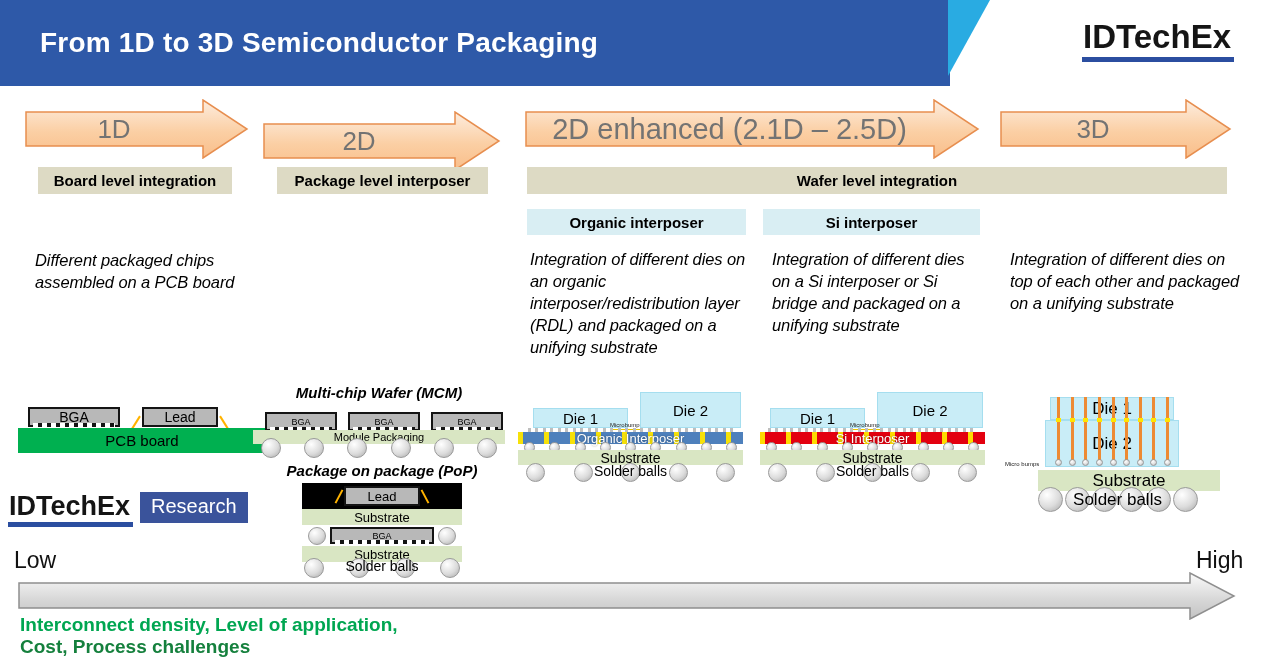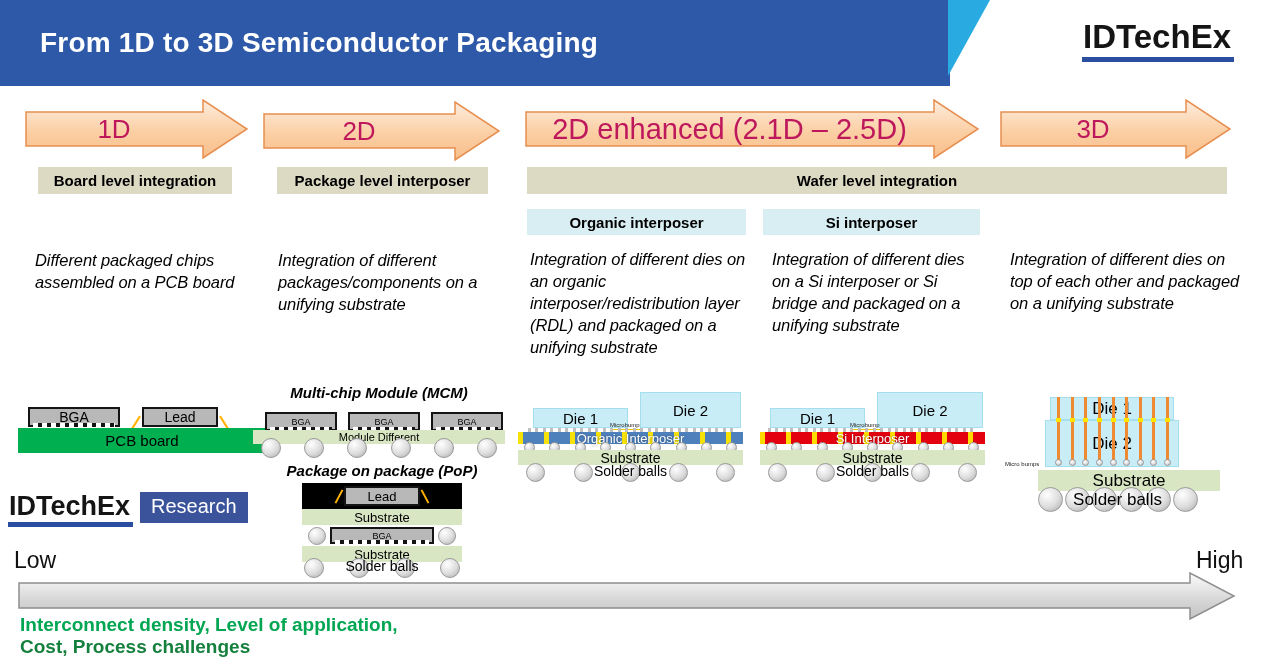--- a/index.html
+++ b/index.html
@@ -12,21 +12,21 @@
   .hdr-cyan{left:948px;top:0;width:42px;height:76px;background:#29ABE2;
             clip-path:polygon(0 0,100% 0,0 100%);}
   .hdr-title{left:40px;top:27px;font-size:28px;font-weight:bold;color:#fff;letter-spacing:.2px;}
   .brand-logo{font-weight:bold;color:#151515;border-bottom:5px solid #2B4EA0;line-height:1.05;padding:0 3px 2px 1px;}
   .hdr-logo{right:46px;top:20px;font-size:33px;}
 
   
   .stage{height:60px;}
   .stage svg{position:absolute;left:0;top:0;}
   .stage-label{position:absolute;top:14px;height:32px;display:flex;align-items:center;justify-content:center;
-               font-size:26px;color:#be185d;width:100%;}
+               font-size:26px;color:#737373;width:100%;}
 
   
   .lvl{background:#DDDAC4;display:flex;align-items:center;justify-content:center;
        font-size:15px;font-weight:bold;height:27px;}
   .tab{background:#D9EEF3;display:flex;align-items:center;justify-content:center;
        font-size:15px;font-weight:bold;height:26px;}
 
   .desc{font-size:16.5px;font-style:italic;line-height:1.33;letter-spacing:-.1px;}
 
   
@@ -82,21 +82,21 @@
   <div class="abs hdr-cyan"></div>
   <div class="abs hdr-title">From 1D to 3D Semiconductor Packaging</div>
   <div class="abs hdr-logo brand-logo">IDTechEx</div>
 
   <div class="abs stage" style="left:25px;top:99px;width:224px;">
     <svg width="224" height="60">
       <polygon points="1,13 178,13 178,1 222,30 178,59 178,47 1,47" fill="url(#agrad)" stroke="#E78E4F" stroke-width="1.5"></polygon>
     </svg>
     <div class="stage-label" style="width:178px;">1D</div>
   </div>
-  <div class="abs stage" style="left:263px;top:101px;width:238px;text-decoration:underline;">
+  <div class="abs stage" style="left:263px;top:111px;width:238px;text-decoration:underline;">
     <svg width="238" height="60">
       <polygon points="1,13 192,13 192,1 236,30 192,59 192,47 1,47" fill="url(#agrad)" stroke="#E78E4F" stroke-width="1.5"></polygon>
     </svg>
     <div class="stage-label" style="width:192px;">2D</div>
   </div>
   <div class="abs stage" style="left:525px;top:99px;width:455px;">
     <svg width="455" height="60">
       <polygon points="1,13 409,13 409,1 453,30 409,59 409,47 1,47" fill="url(#agrad)" stroke="#E78E4F" stroke-width="1.5"></polygon>
     </svg>
     <div class="stage-label" style="width:409px;font-size:29px;">2D enhanced (2.1D – 2.5D)</div>
@@ -109,56 +109,55 @@
   </div>
 
   <div class="abs lvl" style="left:38px;top:167px;width:194px;">Board level integration</div>
   <div class="abs lvl" style="left:277px;top:167px;width:211px;">Package level interposer</div>
   <div class="abs lvl" style="left:527px;top:167px;width:700px;">Wafer level integration</div>
 
   <div class="abs tab" style="left:527px;top:209px;width:219px;">Organic interposer</div>
   <div class="abs tab" style="left:763px;top:209px;width:217px;">Si interposer</div>
 
   <div class="abs desc" style="left:35px;top:250px;width:214px;">Different packaged chips assembled on a PCB board</div>
-  <div class="abs desc" style="left:278px;top:250px;width:214px;">Integration of different packages/components on a unifying substrate</div>
   <div class="abs desc" style="left:530px;top:249px;width:220px;">Integration of different dies on an organic interposer/redistribution layer (RDL) and packaged on a  unifying substrate</div>
   <div class="abs desc" style="left:1010px;top:249px;width:230px;">Integration of different dies on top of each other and packaged on a unifying substrate</div>
   <div class="abs desc" style="left:772px;top:249px;width:214px;">Integration of different dies on a Si interposer or Si bridge and packaged on a  unifying substrate</div>
 
   <div class="abs" style="left:18px;top:398px;width:222px;height:60px;">
     <div class="abs graybox" style="left:10px;top:9px;width:92px;height:20px;font-size:14px;">
       <span>BGA</span>
       <div class="pads"></div>
     </div>
     <div class="abs graybox" style="left:124px;top:9px;width:76px;height:20px;font-size:14px;">
       <span>Lead</span>
     </div>
     <div class="wire" style="left:117px;top:17px;transform:rotate(32deg);"></div>
     <div class="wire" style="left:205px;top:17px;transform:rotate(-32deg);"></div>
     <div class="abs ctext" style="left:0;top:30px;width:248px;height:25px;background:#00B050;font-size:15px;">
       <span>PCB board</span>
     </div>
   </div>
 
   <div class="abs" style="left:253px;top:384px;width:252px;height:92px;">
-    <div class="abs diag-title" style="left:0;top:0;width:252px;">Multi-chip Module (MCM)</div>
+    <div class="abs diag-title" style="left:0;top:0;width:252px;">Multi-chip Wafer (MCM)</div>
     <div class="abs graybox" style="left:12px;top:28px;width:72px;height:19px;font-size:9px;">
       <span>BGA</span>
       <div class="pads"></div>
     </div>
     <div class="abs graybox" style="left:95px;top:28px;width:72px;height:19px;font-size:9px;">
       <span>BGA</span>
       <div class="pads"></div>
     </div>
     <div class="abs graybox" style="left:178px;top:28px;width:72px;height:19px;font-size:9px;">
       <span>BGA</span>
       <div class="pads"></div>
     </div>
     <div class="abs substrate" style="left:0;top:46px;width:252px;height:14px;font-size:11px;">
-      <span>Module Different</span>
+      <span>Module Packaging</span>
     </div>
     <div class="abs ballrow" style="left:8px;top:54px;width:236px;">
       <div class="ball" style="width:20px;height:20px;"></div>
       <div class="ball" style="width:20px;height:20px;"></div>
       <div class="ball" style="width:20px;height:20px;"></div>
       <div class="ball" style="width:20px;height:20px;"></div>
       <div class="ball" style="width:20px;height:20px;"></div>
       <div class="ball" style="width:20px;height:20px;"></div>
     </div>
   </div>

